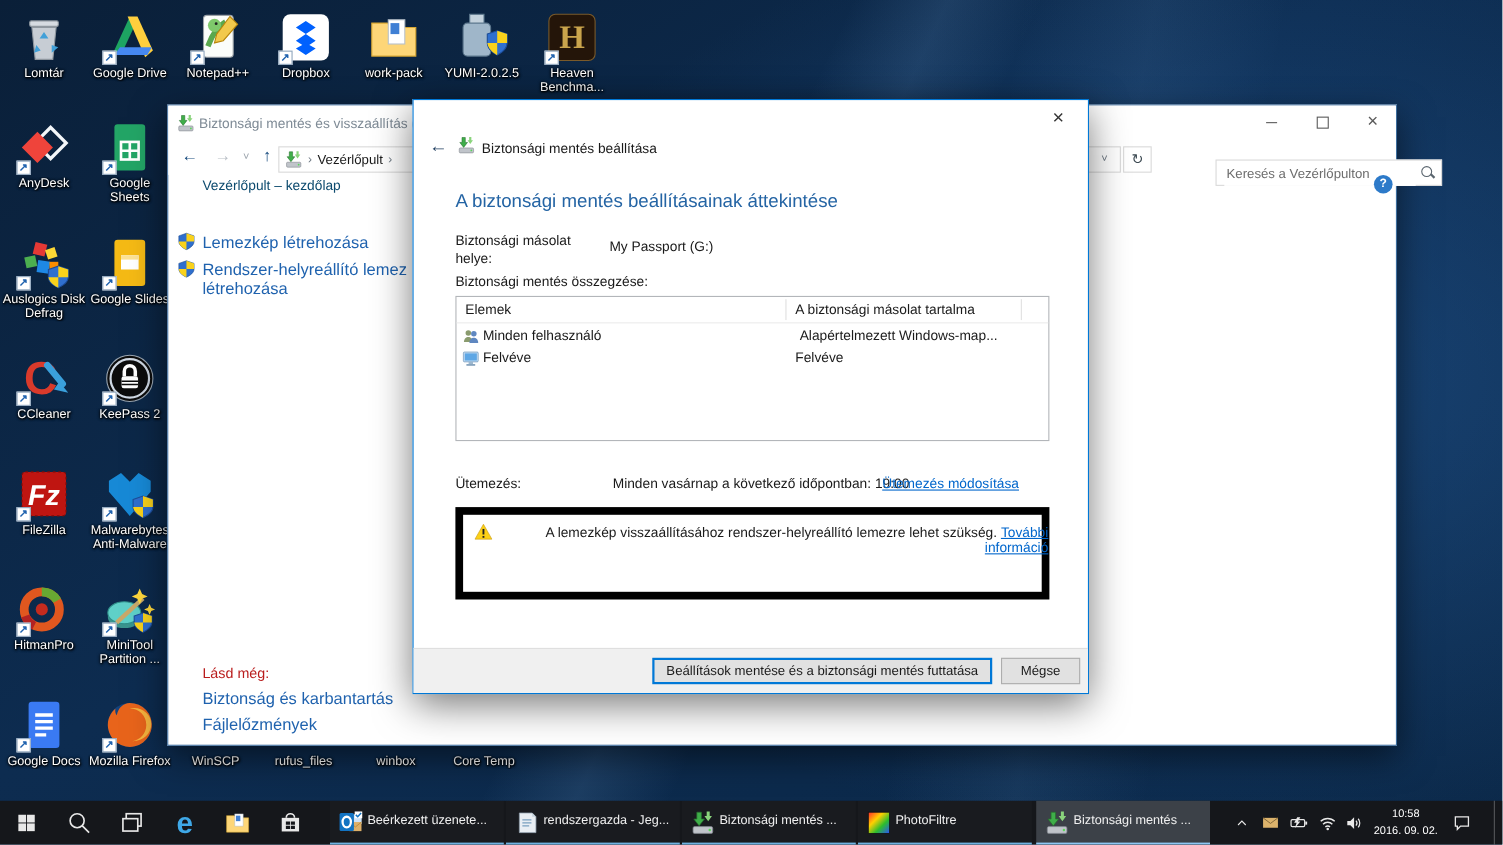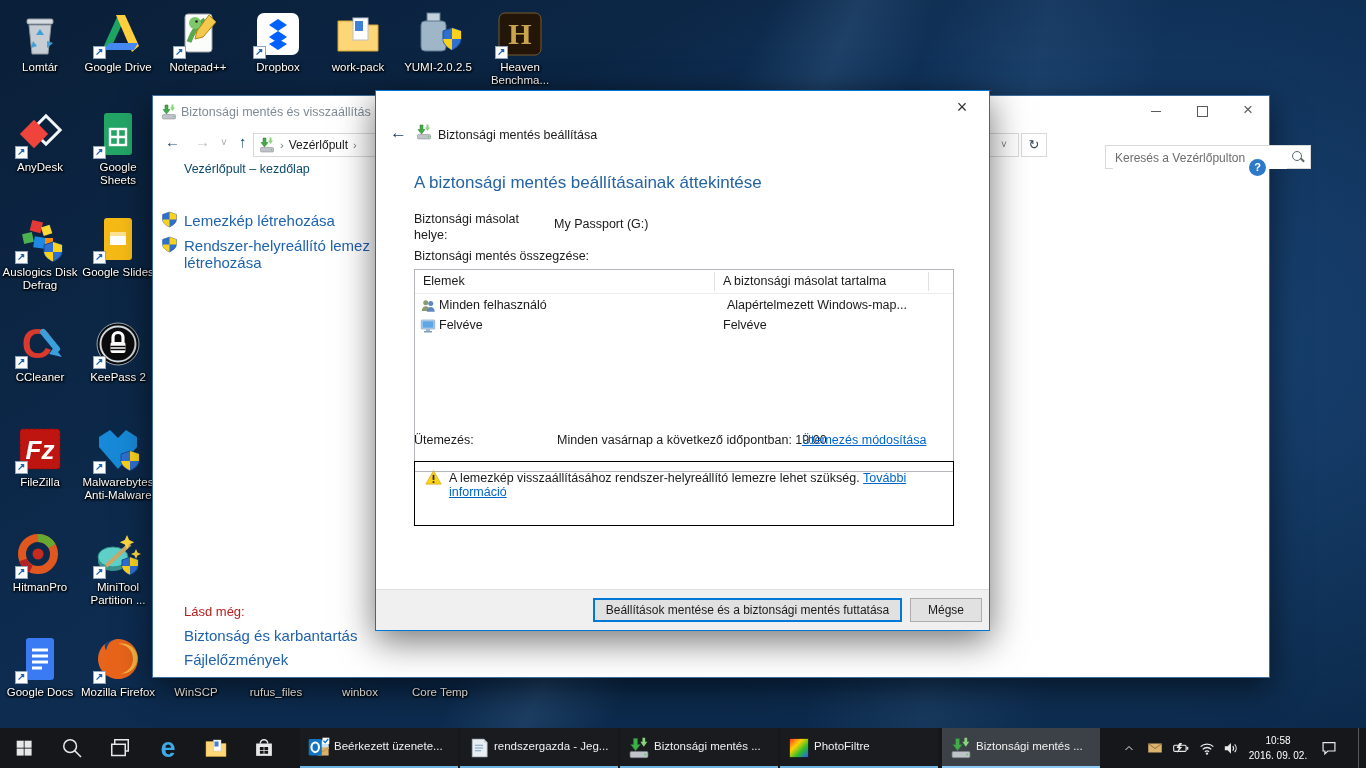--- a/index.html
+++ b/index.html
@@ -50,29 +50,29 @@
   
   .dialog{position:absolute;left:375px;top:90px;width:615px;height:541px;background:#fff;border:1px solid #0078d7;
     box-shadow:0 10px 34px rgba(0,0,0,.55);box-sizing:border-box;}
   .dclose{position:absolute;right:16px;top:6px;width:22px;height:20px;text-align:center;color:#333;cursor:pointer;}
   .dclose::before{content:"\00D7";font-size:18px;line-height:20px;}
   .dback{position:absolute;left:14px;top:32px;font-size:17px;color:#1b3a5c;cursor:pointer;}
   .dtitle{position:absolute;left:62px;top:37px;font-size:12.5px;color:#1a1a1a;}
   .dheading{position:absolute;left:38px;top:82px;font-size:17px;color:#2464a4;}
   .dtext{font-size:12.5px;color:#1a1a1a;}
   .dlink{font-size:12.5px;color:#0066cc;text-decoration:underline;cursor:pointer;}
-  .sumtable{position:absolute;left:38px;top:178px;width:540px;height:203px;border:1px solid #b3b6ba;box-sizing:border-box;background:#fff;}
+  .sumtable{position:absolute;left:38px;top:178px;width:540px;height:132px;border:1px solid #b3b6ba;box-sizing:border-box;background:#fff;}
   .thead{position:absolute;left:0;top:0;right:0;height:23px;border-bottom:1px solid #ececec;}
   .th{position:absolute;top:4px;font-size:12.5px;color:#1a1a1a;}
   .thsep{position:absolute;top:2px;width:1px;height:19px;background:#e0e0e0;}
   .trow{position:absolute;left:0;right:0;height:20px;}
   .tcell{position:absolute;top:2px;font-size:12.5px;color:#1a1a1a;white-space:nowrap;}
   .rowic{position:absolute;left:5px;top:2px;width:16px;height:16px;}
   .schedrow{position:absolute;left:38px;top:342px;width:540px;}
-  .warnbox{position:absolute;left:38px;top:370px;width:540px;height:65px;border:1px solid #000000;box-sizing:border-box;}
+  .warnbox{position:absolute;left:38px;top:370px;width:540px;height:84px;border:7px solid #000000;box-sizing:border-box;text-align:right;}
   .dfooter{position:absolute;left:0;right:0;bottom:0;height:40px;background:#f0f0f0;border-top:1px solid #dfdfdf;}
   .btn{position:absolute;top:8px;height:24px;background:#e1e1e1;border:1px solid #adadad;font-size:12px;color:#1a1a1a;
     font-family:"Liberation Sans",sans-serif;text-align:center;box-sizing:border-box;cursor:pointer;}
   .btn.primary{border:2px solid #0078d7;}
   
   .taskbar{position:absolute;left:0;bottom:0;width:1366px;height:40px;background:#15171b;}
   .tbbtn{position:absolute;top:0;height:40px;cursor:pointer;}
   .qbtn{width:48px;}
   .qic{position:absolute;left:50%;top:50%;transform:translate(-50%,-50%);}
   .appbtn{width:158px;background:rgba(255,255,255,.02);}

